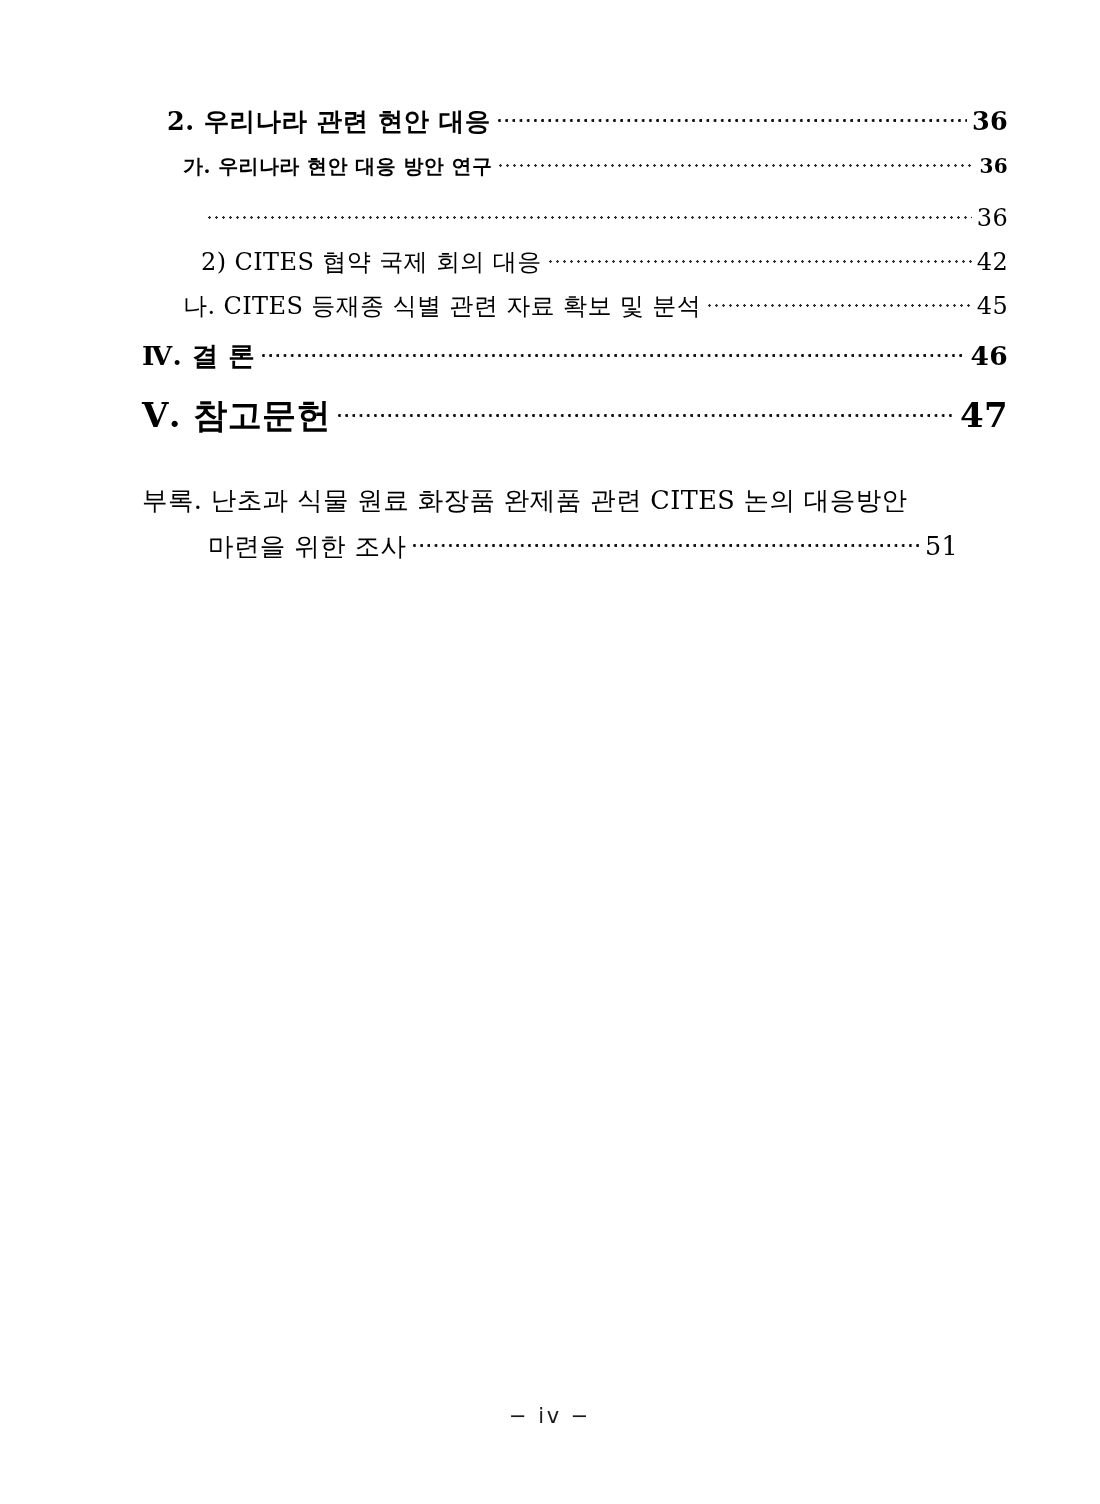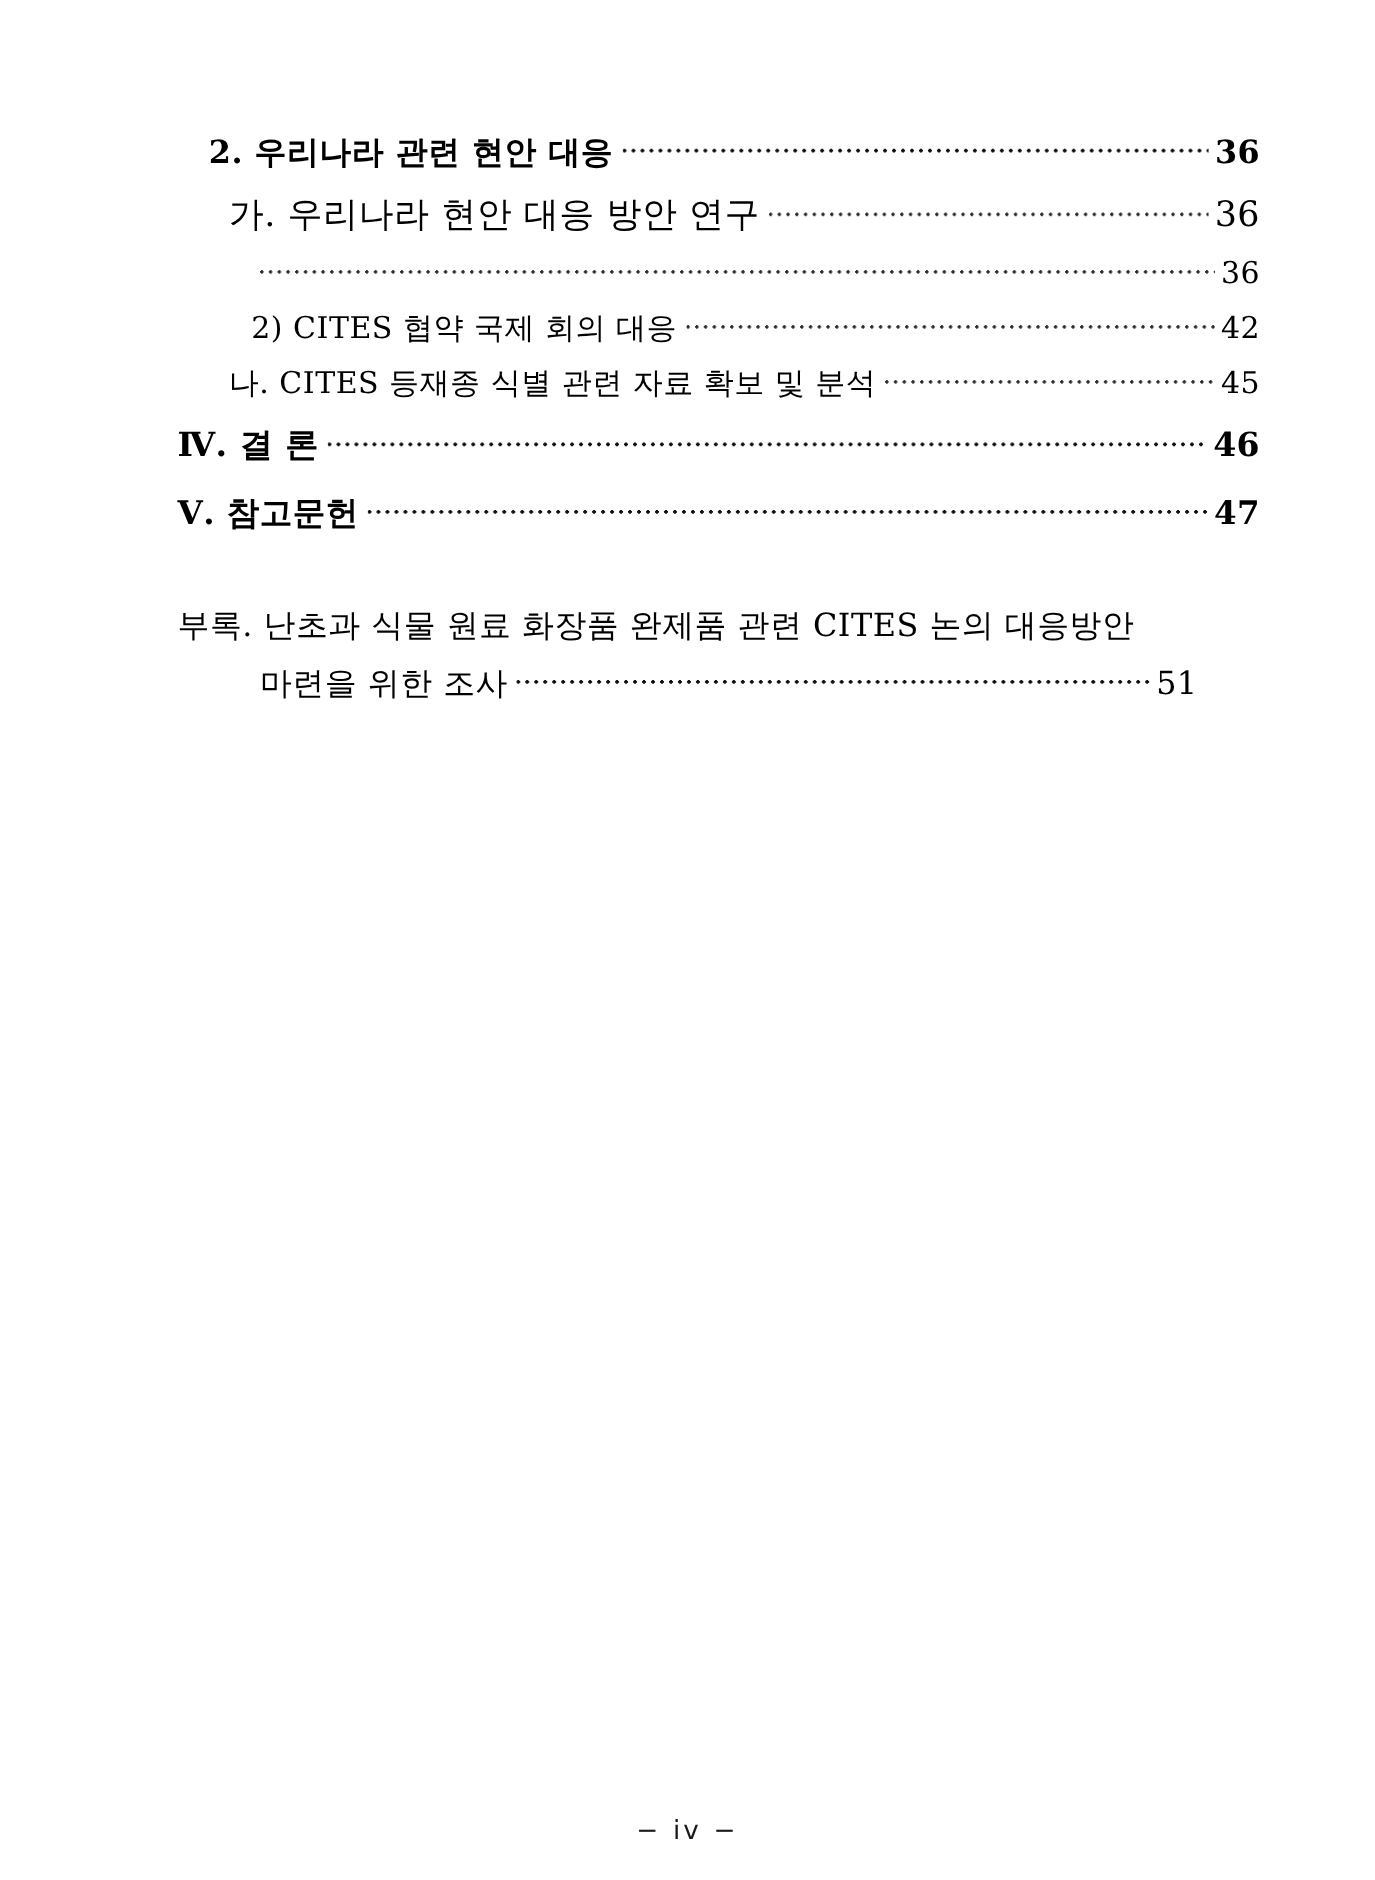--- a/index.html
+++ b/index.html
@@ -81,22 +81,22 @@
     top: 104px;
     width: 933px;
     font-size: 25.5px;
     font-weight: bold;
   }
   .lvl-ga {             
     position: absolute;
     left: 183px;
     top: 153px;
     width: 917px;
-    font-size: 28px;
-    font-weight: normal;
+    font-size: 20px;
+    font-weight: bold;
   }
   .lvl-paren-1 {        
     position: absolute;
     left: 201px;
     top: 202px;
     width: 899px;
     font-size: 24px;
     font-weight: normal;
   }
   .lvl-paren-2 {        
@@ -121,21 +121,21 @@
     top: 338px;
     width: 958px;
     font-size: 26.5px;
     font-weight: bold;
   }
   .lvl-roman-5 {        
     position: absolute;
     left: 142px;
     top: 393px;
     width: 958px;
-    font-size: 26px;
+    font-size: 34px;
     font-weight: bold;
   }
 
   
   .appendix {
     position: absolute;
     left: 142px;
     top: 483px;
     width: 958px;
     font-size: 25.5px;
@@ -161,21 +161,20 @@
   .folio {
     position: absolute;
     left: 0;
     top: 1404px;
     width: 1100px;
     text-align: center;
     font-family: "DejaVu Sans", "Liberation Sans", sans-serif;
     font-size: 21px;
     letter-spacing: 2.5px;
     color: #1a1a1a;
-    margin-top: 48px;
   }
 </style>
 </head>
 <body>
 
 <div class="page">
   <div class="toc">
 
     <div class="toc-row lvl-num">
       <span class="toc-label">2. 우리나라 관련 현안 대응</span>

